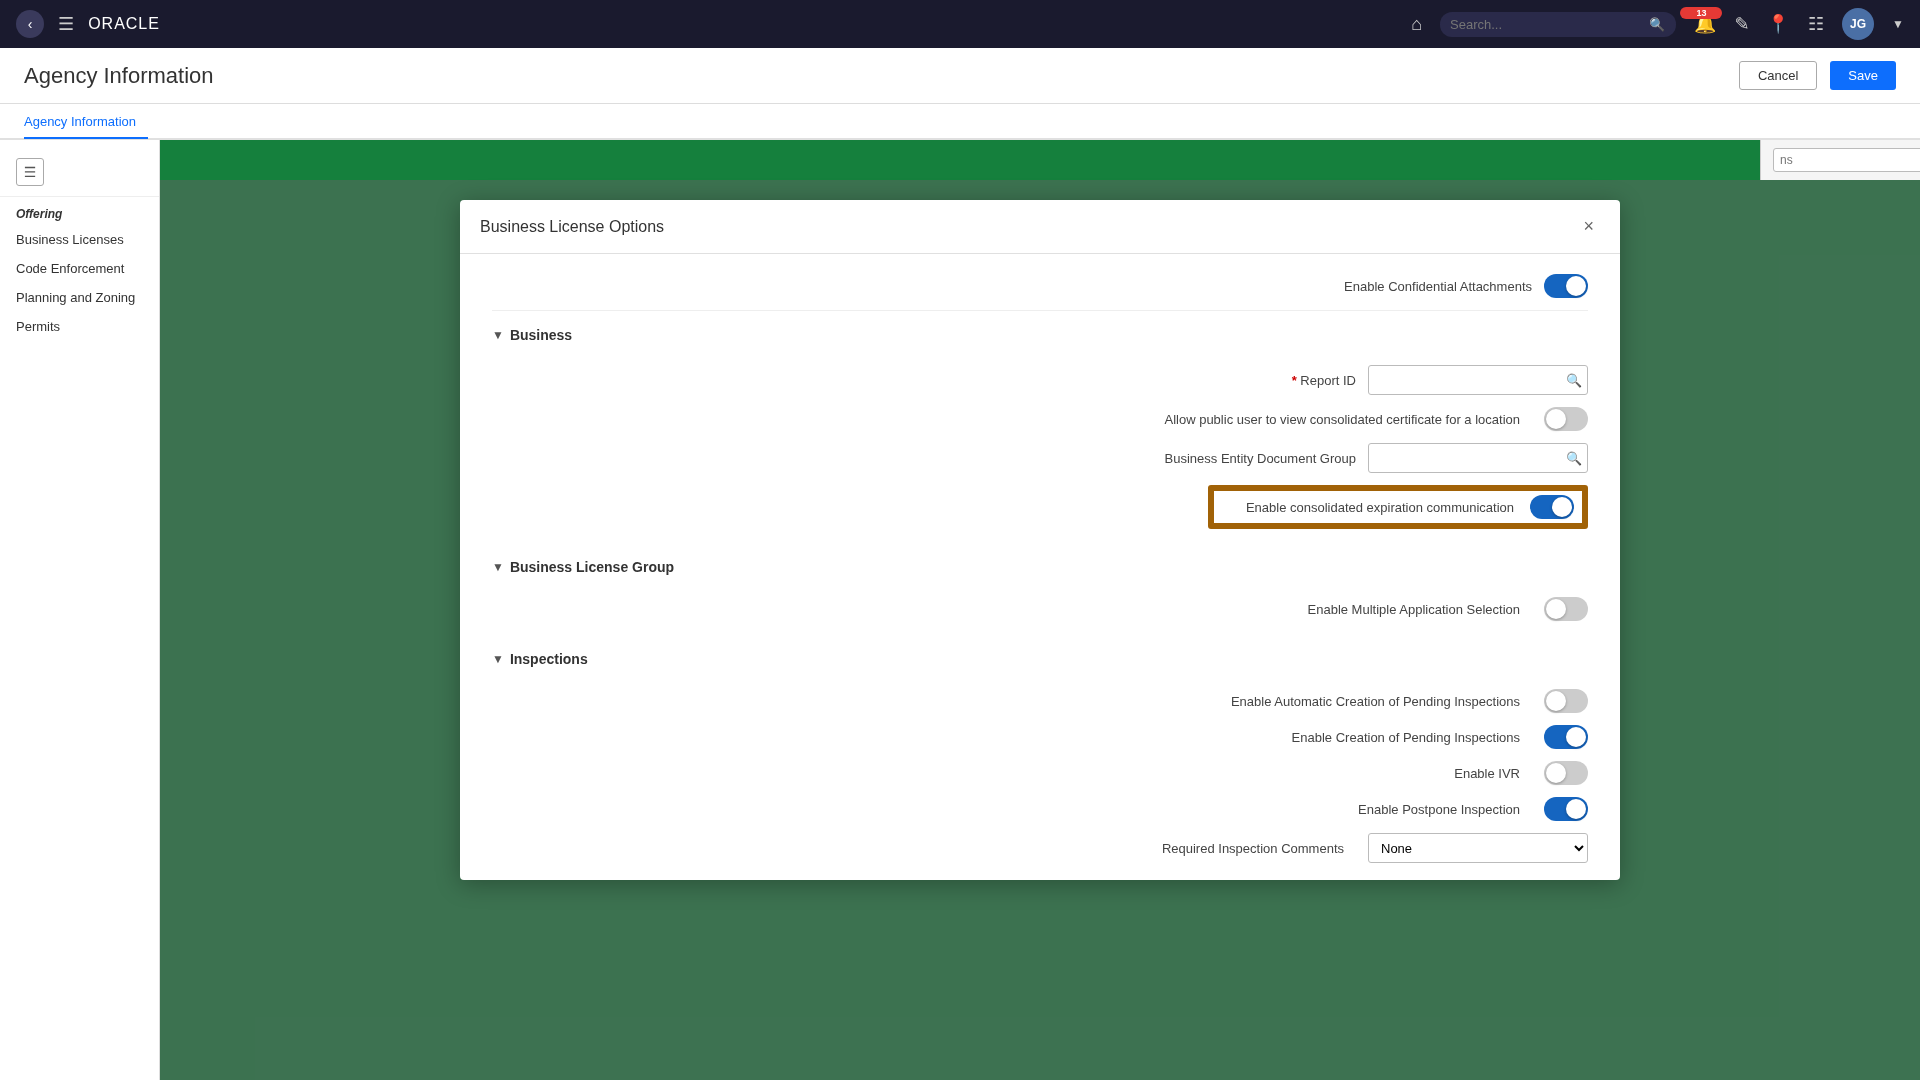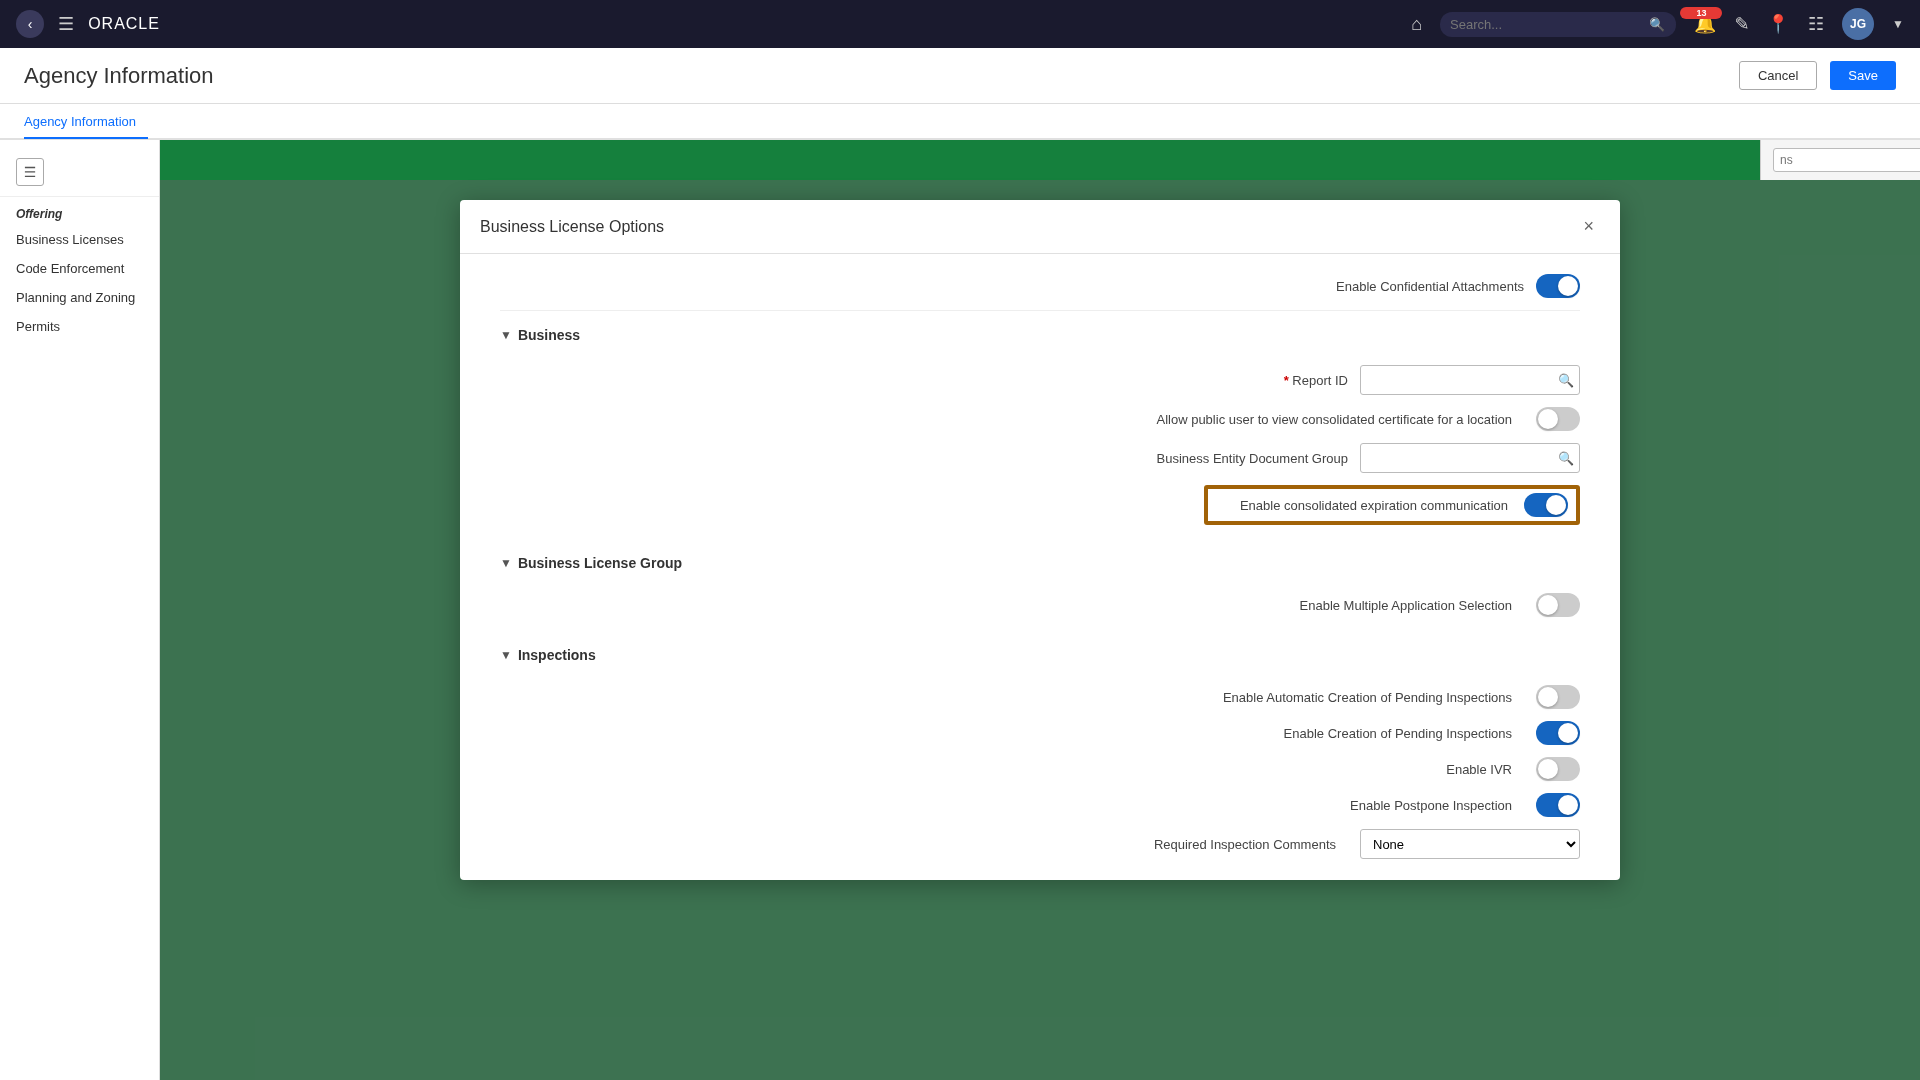--- a/index.html
+++ b/index.html
@@ -129,21 +129,21 @@
     }
     .modal-header {
       display: flex; align-items: center; justify-content: space-between;
       padding: 14px 20px; border-bottom: 1px solid #e0e0e0;
     }
     .modal-title { font-size: 16px; font-weight: 500; color: #333; }
     .modal-close {
       background: none; border: none; font-size: 18px; color: #666;
       cursor: pointer; padding: 2px 6px;
     }
-    .modal-body { flex: 1; overflow-y: auto; padding: 20px 40px; }
+    .modal-body { flex: 1; overflow-y: auto; padding: 20px 32px; }
 
     
     .section { margin-bottom: 24px; }
     .section-header {
       display: flex; align-items: center; gap: 6px;
       font-size: 14px; font-weight: 600; color: #333;
       margin-bottom: 16px;
     }
     .section-collapse { color: #555; font-size: 12px; cursor: pointer; }
 
@@ -188,21 +188,21 @@
       position: absolute; top: 2px; left: 2px;
       width: 20px; height: 20px; border-radius: 50%;
       background: #fff; transition: 0.2s;
       box-shadow: 0 1px 3px rgba(0,0,0,0.3);
     }
     .toggle-switch.on .toggle-track { background: #1565c0; }
     .toggle-switch.on .toggle-thumb { left: 22px; }
 
     
     .highlight-row {
-      border: 4px solid #a16207; border-radius: 3px;
+      border: 6px solid #a16207; border-radius: 3px;
       display: inline-flex; align-items: center; padding: 4px 8px;
       gap: 8px;
     }
 
     
     .form-select {
       width: 220px; height: 30px; border: 1px solid #bbb;
       border-radius: 3px; padding: 4px 8px; font-size: 13px;
       background: #fff; cursor: pointer; outline: none;
     }

